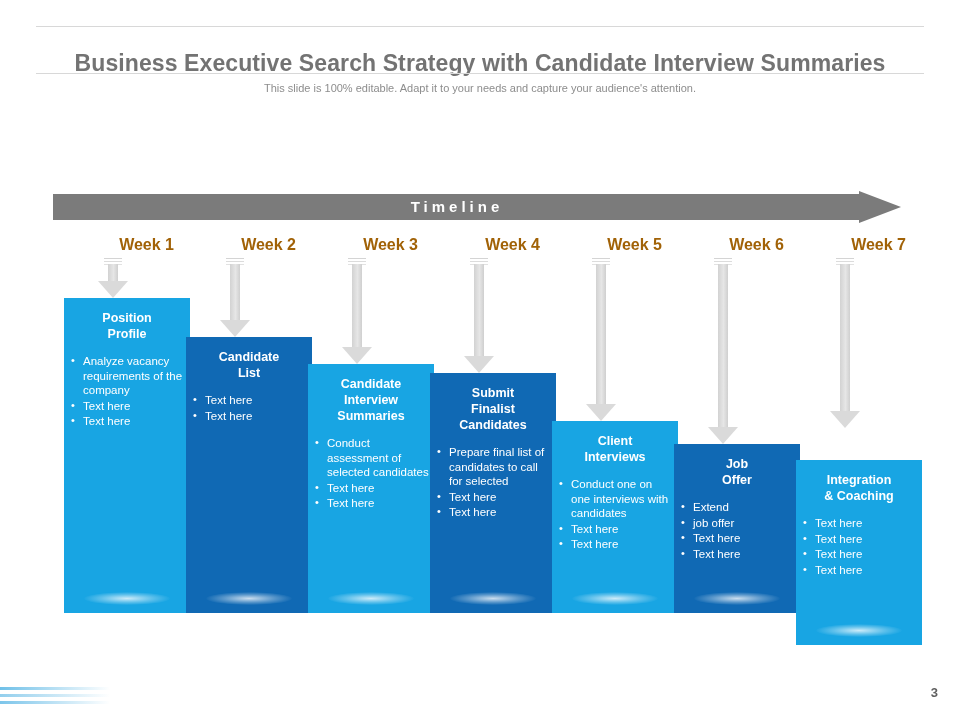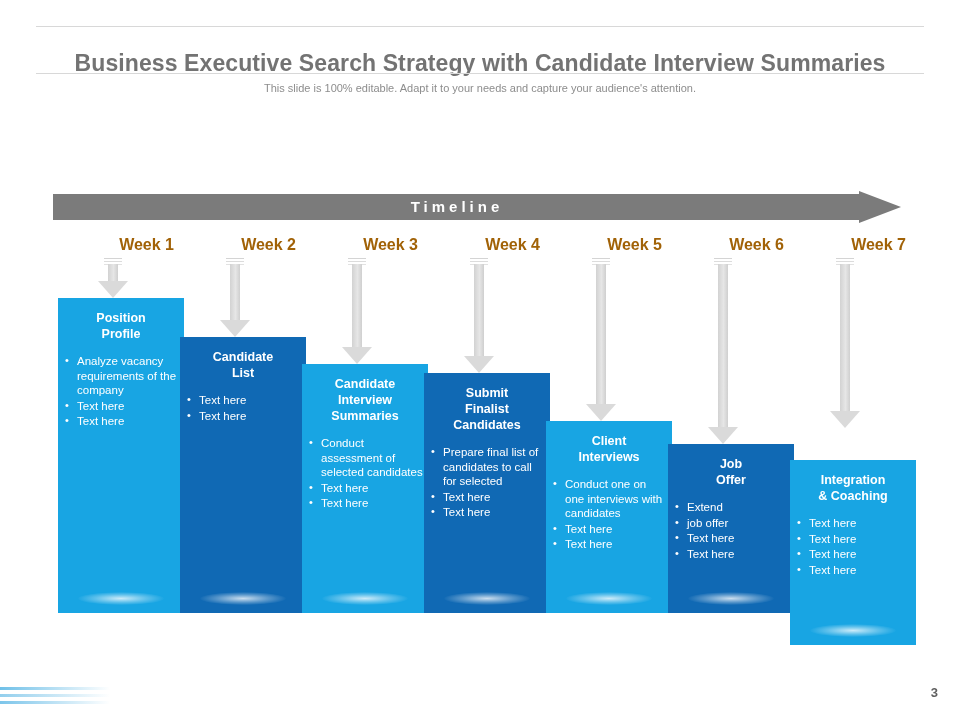--- a/index.html
+++ b/index.html
@@ -155,21 +155,21 @@
     width: 0;
     height: 0;
     border-left: 15px solid transparent;
     border-right: 15px solid transparent;
     border-top: 17px solid #dadada;
   }
 
   
   .card {
     position: absolute;
-    left: 6px;
+    left: 12px;
     width: 126px;
     overflow: hidden;
     box-sizing: border-box;
   }
   .card.tone-light { background: #18a5e3; }
   .card.tone-dark  { background: #1069b4; }
   .card-glow {
     position: absolute;
     left: 50%;
     bottom: 8px;

